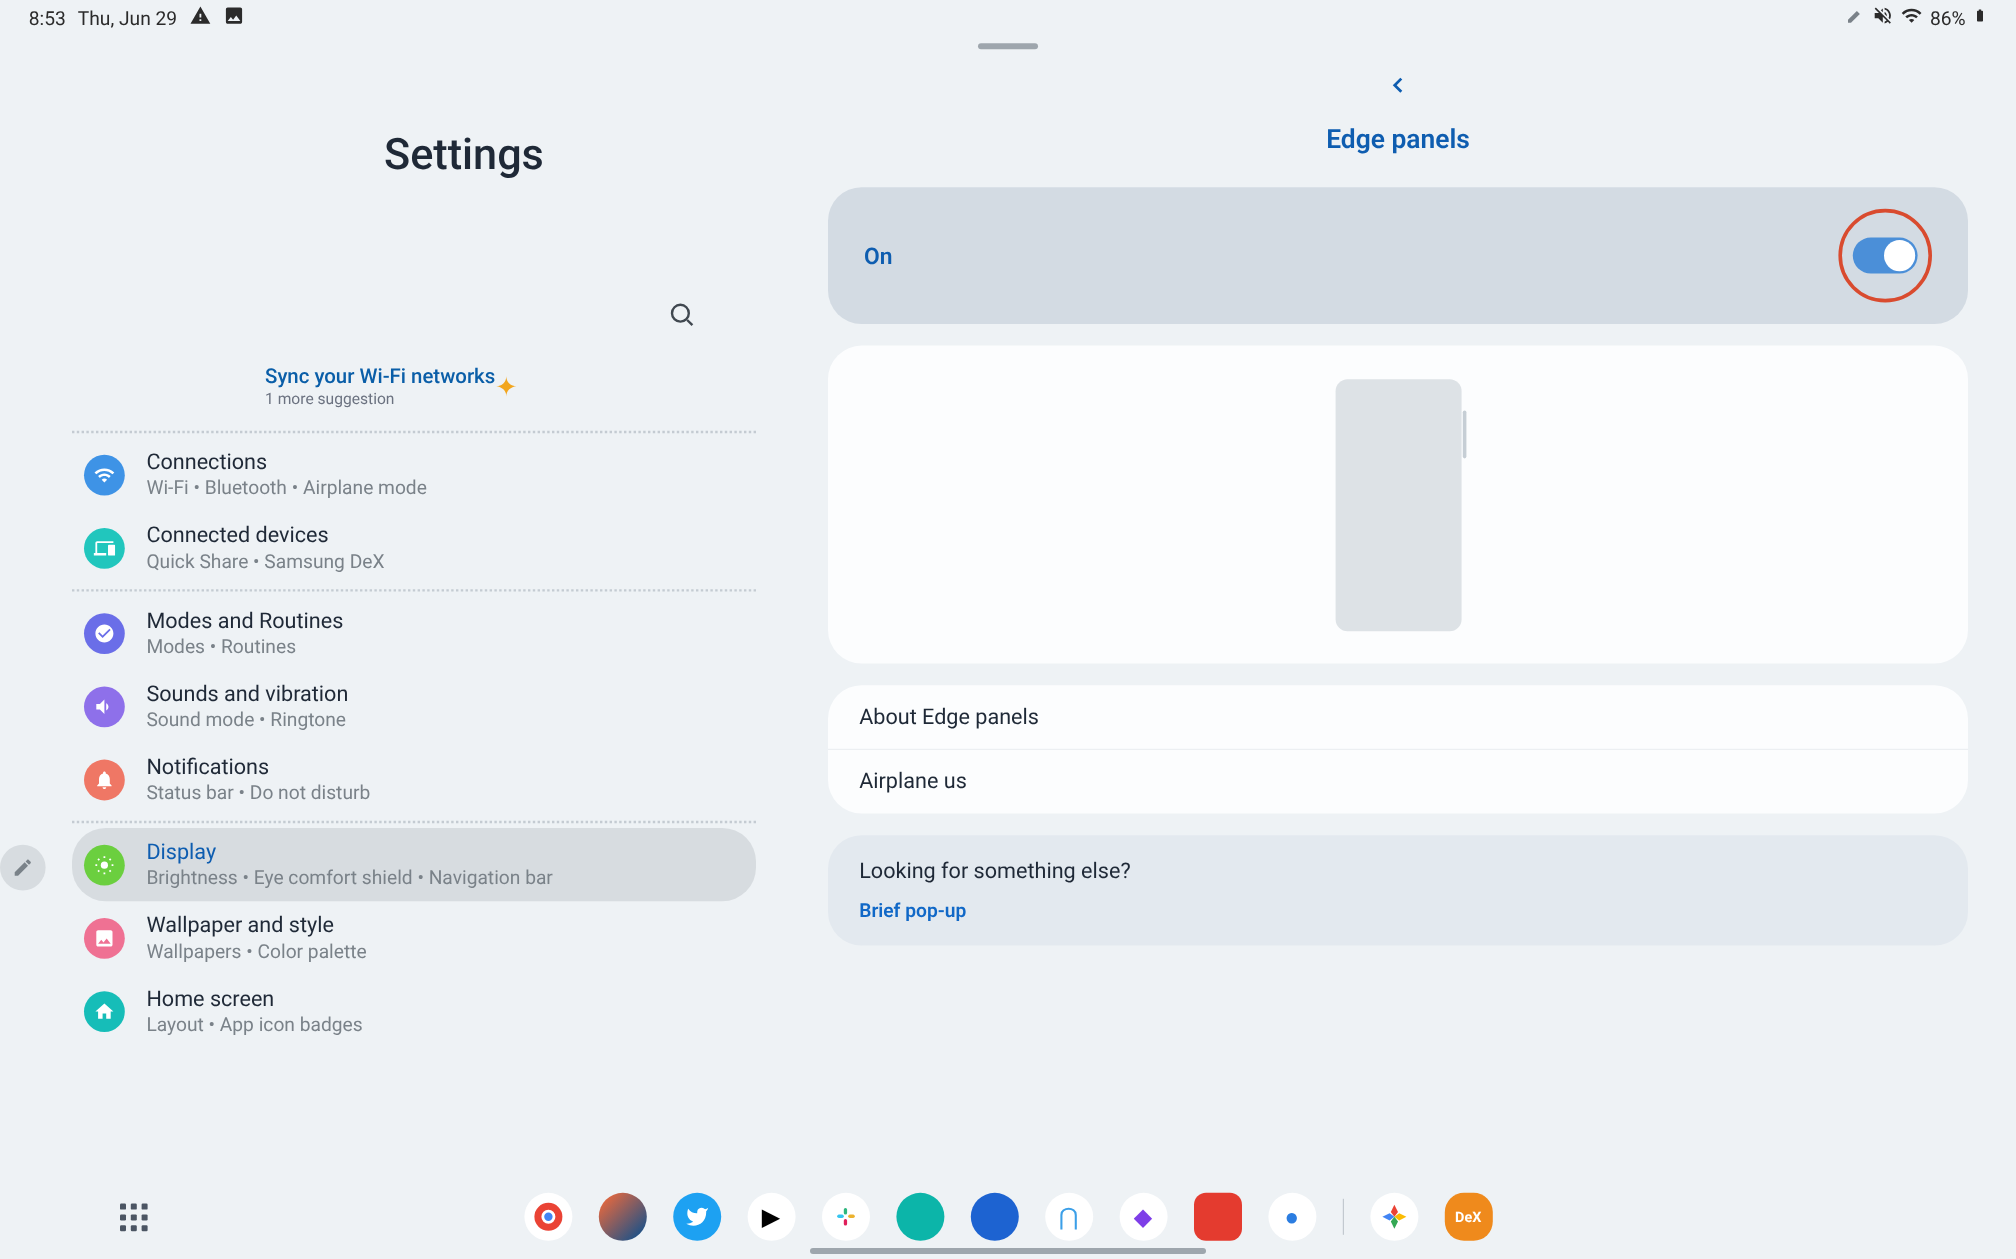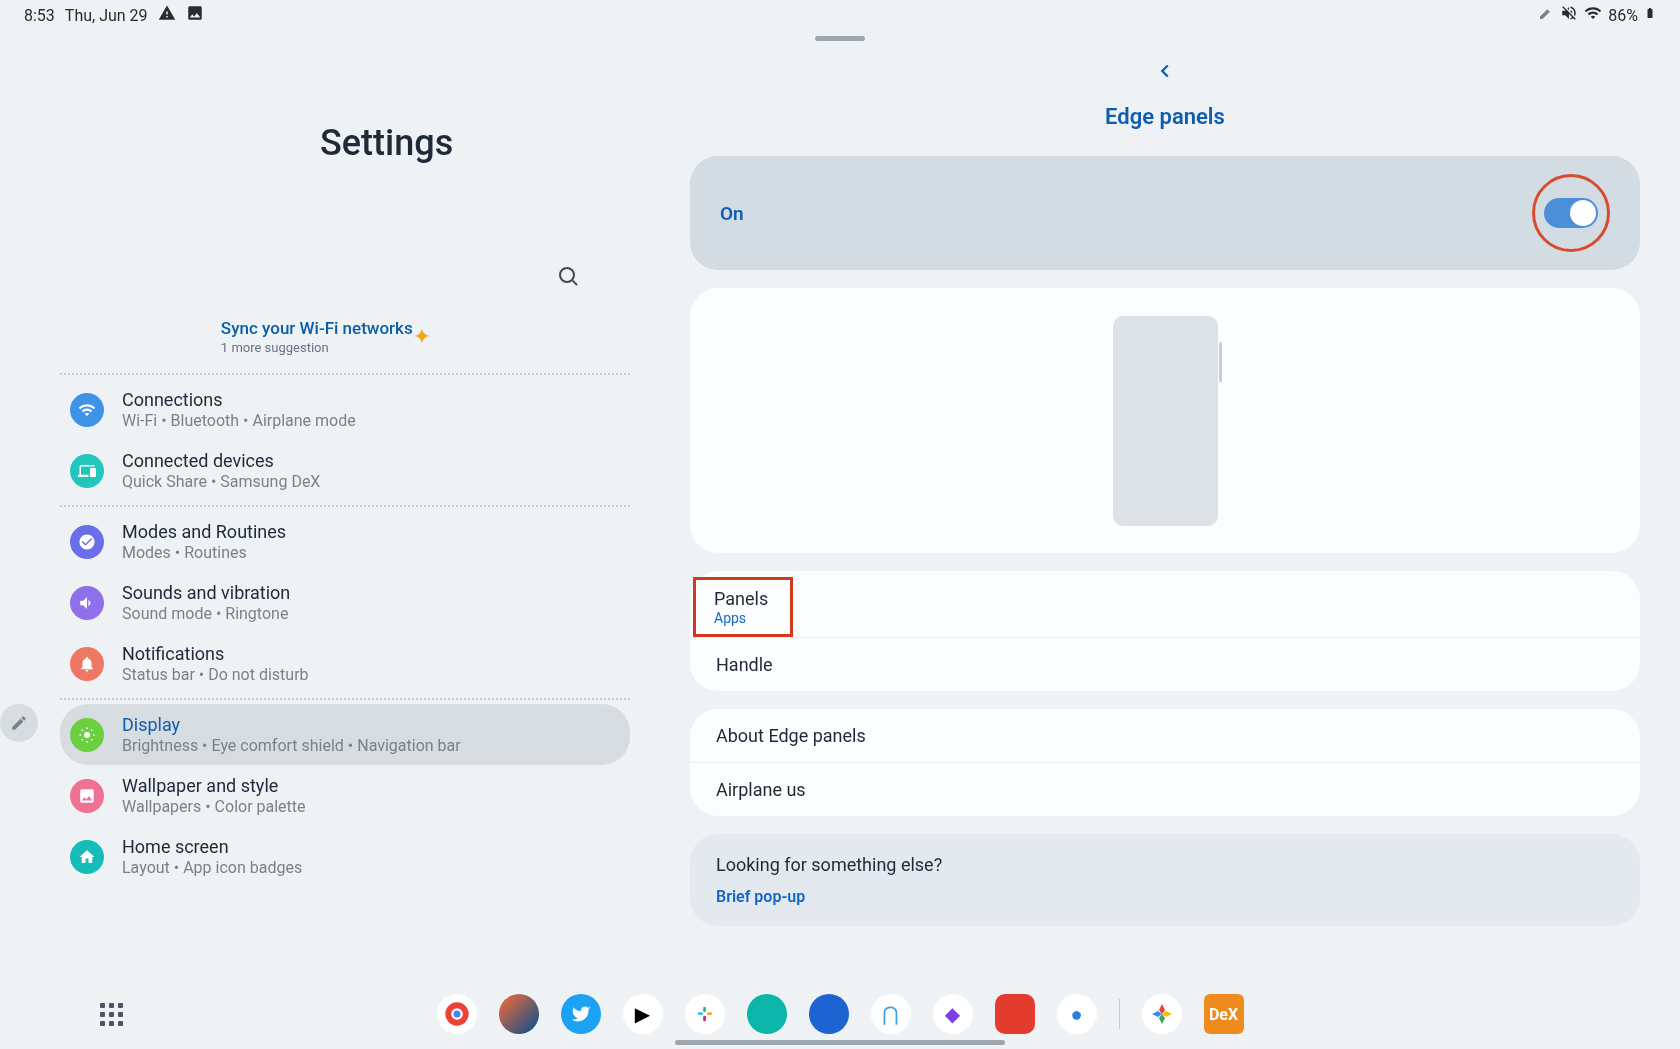--- a/index.html
+++ b/index.html
@@ -63,21 +63,21 @@
 }
 
 .right-col {
   flex: 1;
   padding-left: 30px;
 }
 
 .settings-title {
   font-size: 36px;
   color: #1f2937;
-  margin-top: 62px;
+  margin-top: 48px;
   margin-left: 260px;
   font-weight: 500;
 }
 
 .search-icon-wrap {
   display: flex;
   justify-content: flex-end;
   margin-top: 100px;
   margin-right: 50px;
   margin-bottom: 20px;
@@ -439,34 +439,20 @@
             <div class="knob"></div>
           </div>
         </div>
       </div>
     </div>
 
     <div class="card preview-card">
       <div class="preview-phone"></div>
     </div>
 
-    <div class="card">
-      <div style="padding: 6px 0 0 6px;">
-        <div class="red-box">
-          <div class="setting-row" style="padding:0">
-            <div class="title">Panels</div>
-            <div class="sub">Apps</div>
-          </div>
-        </div>
-      </div>
-      <hr class="thin-divider">
-      <div class="setting-row">
-        <div class="title">Handle</div>
-      </div>
-    </div>
 
     <div class="card">
       <div class="setting-row">
         <div class="title">About Edge panels</div>
       </div>
       <hr class="thin-divider">
       <div class="setting-row">
         <div class="title">Airplane us</div>
       </div>
     </div>
@@ -519,15 +505,15 @@
   <div class="task-icon" style="background:#fff;color:#2b7de1">●</div>
   <div class="task-sep"></div>
   <div class="task-icon" style="background:#fff">
       <svg width="24" height="24" viewBox="0 0 24 24">
         <path d="M12 2l3 6-3 4-3-4z" fill="#ea4335"></path>
         <path d="M22 12l-6 3-4-3 4-3z" fill="#fbbc04"></path>
         <path d="M12 22l-3-6 3-4 3 4z" fill="#34a853"></path>
         <path d="M2 12l6-3 4 3-4 3z" fill="#4285f4"></path>
       </svg>
     </div>
-  <div class="task-icon" style="background:#ef8a1c;border-radius:6px;color:white;font-size:16px;font-weight:bold">DeX</div>
+  <div class="task-icon" style="background:#ef8a1c;border-radius:16px;color:white;font-size:12px;font-weight:bold">DeX</div>
   <div class="nav-underline"></div>
 </div>
 
 </body></html>

